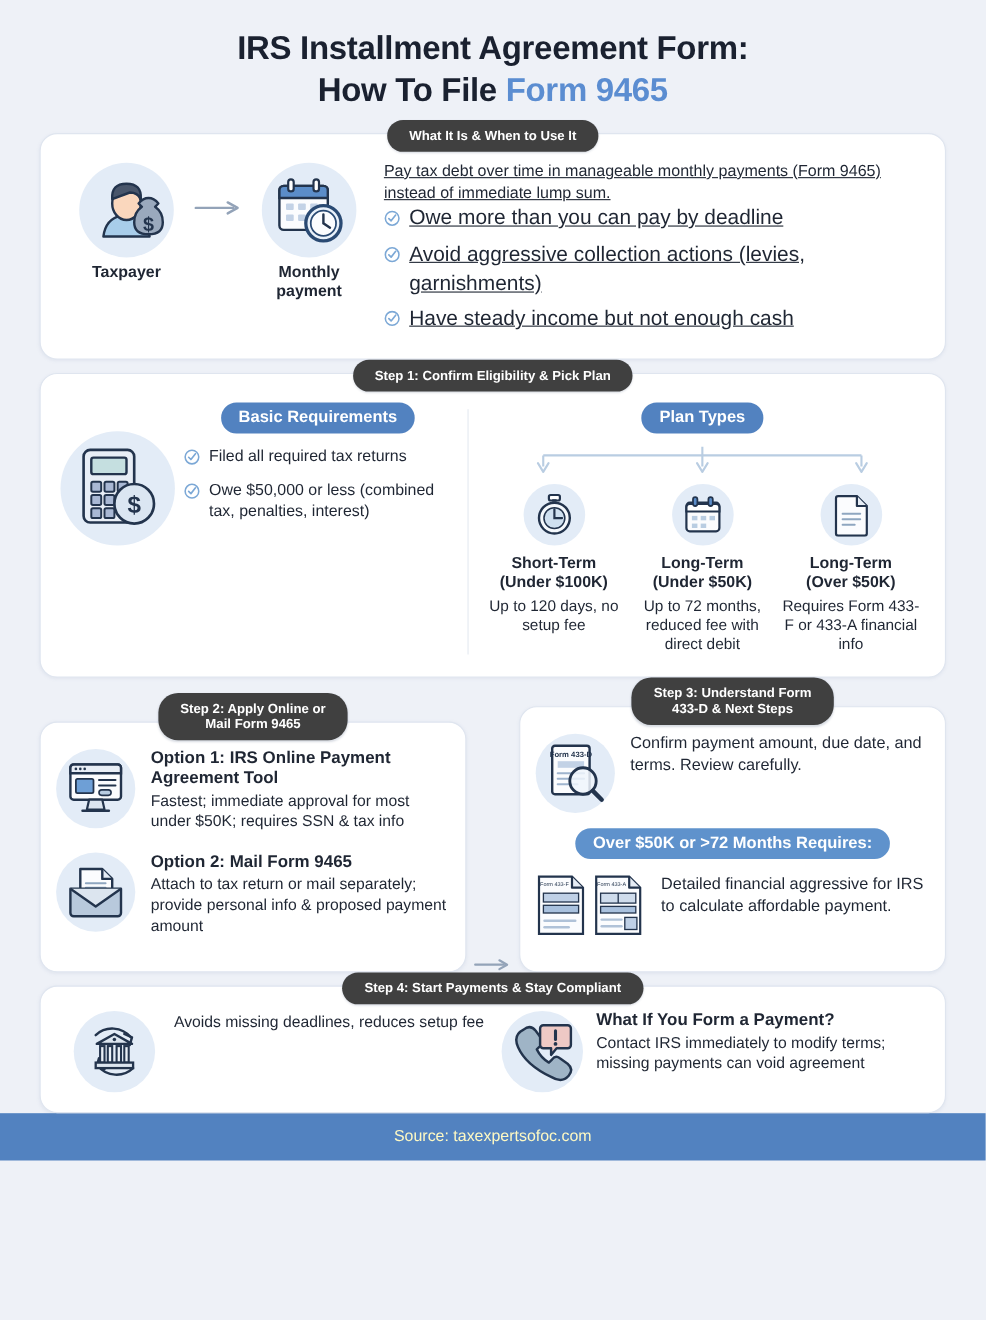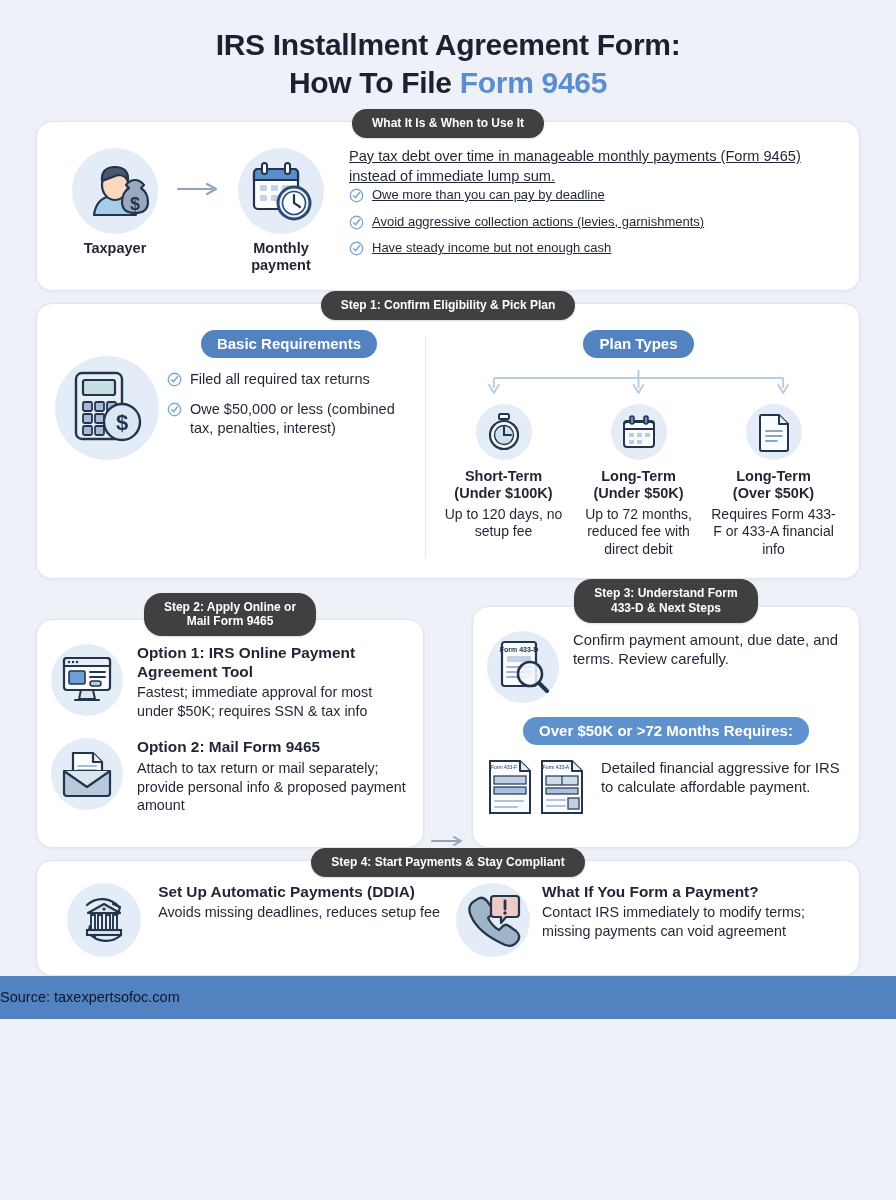--- a/index.html
+++ b/index.html
@@ -38,21 +38,21 @@
   .s1-left { display: flex; align-items: flex-start; gap: 4px; padding-top: 6px; }
   .figure { text-align: center; width: 112px; }
   .figure-label { font-weight: bold; font-size: 14.5px; margin-top: 6px; line-height: 1.16; }
   .circ { width: 86px; height: 86px; border-radius: 50%; background: #e3ecf7; margin: 0 auto;
           display: flex; align-items: center; justify-content: center; }
   .arrow-h { width: 46px; display: flex; align-items: center; justify-content: center; margin-top: 34px; }
   .s1-right { flex: 1; padding: 4px 8px 0 6px; text-decoration: underline; }
   .lead { font-size: 14.6px; line-height: 1.38; }
   .subhead { font-weight: bold; font-size: 16.5px; margin: 12px 0 6px; }
   .check-list { list-style: none; }
-  .check-list li { display: flex; align-items: flex-start; gap: 8px; font-size: 13px; line-height: 1.42; margin-bottom: 4px; }
+  .check-list li { display: flex; align-items: flex-start; gap: 8px; font-size: 19px; line-height: 1.42; margin-bottom: 4px; }
   .check-ico { flex: 0 0 auto; margin-top: 2px; }
 
   
   .s2-body { display: flex; padding: 26px 18px 20px; }
   .s2-left { width: 360px; display: flex; gap: 4px; }
   .s2-left .circ { width: 104px; height: 104px; margin-top: 26px; }
   .minipill-row { display: flex; justify-content: center; margin-bottom: 12px; }
   .minipill { background: #5282c0; color: #ffffff; font-weight: bold; font-size: 15px;
               border-radius: 15px; padding: 5px 16px 6px; }
   .s2-col { flex: 1; }
@@ -81,21 +81,21 @@
                border-radius: 15px; padding: 5px 16px 6px; }
 
   
   .s4-body { display: flex; padding: 22px 16px 18px; }
   .s4-item { flex: 1; display: flex; gap: 12px; padding: 0 8px; }
   .s4-item .circ { width: 74px; height: 74px; flex: 0 0 74px; }
   .s4-title { font-weight: bold; font-size: 15.4px; line-height: 1.2; }
   .s4-desc { font-size: 14.3px; line-height: 1.3; margin-top: 2px; }
 
   
-  .footer { margin-top: auto; background: #5282c0; color: #0f172a; text-align: left;
+  .footer { margin-top: auto; background: #5282c0; color: #fef9c3; text-align: center;
             font-size: 14.5px; padding: 13px 0 14px; }
   .spacer-lg { height: 26px; }
   .spacer-md { height: 22px; }
 </style>
 </head>
 <body>
 
 <div class="page">
 
   <div class="title-wrap">
@@ -439,21 +439,20 @@
                   <rect x="16" y="24" width="4" height="15"></rect>
                   <rect x="23" y="24" width="4" height="15"></rect>
                   <rect x="31" y="24" width="4" height="15"></rect>
                   <rect x="38" y="24" width="4" height="15"></rect>
                 </g>
                 <rect x="12" y="39" width="34" height="5" fill="#dce5ef" stroke="#23344d" stroke-width="2.1"></rect>
                 <circle cx="29" cy="18" r="1.6" fill="#23344d"></circle>
               </svg>
           </div>
           <div>
-            <div class="s4-title">Set Up Automatic Payments (DDIA)</div>
             <div class="s4-desc">Avoids missing deadlines, reduces setup fee</div>
           </div>
         </div>
         <div class="s4-item">
           <div class="circ">
             <svg width="58" height="56" viewBox="0 0 58 56">
                 <path d="M12 8 q6-5 11 1 l5 7 q3 4-1 7 l-3 3 q4 8 11 12 l3-3 q3-4 7-1 l7 5 q6 5 1 11 q-6 7-16 1 Q14 40 7 24 Q2 13 12 8z" fill="#9fb4c6" stroke="#23344d" stroke-width="2.2" stroke-linejoin="round"></path>
                 <path d="M30 4 h22 a3 3 0 0 1 3 3 v15 a3 3 0 0 1-3 3 H42 l-5 6 v-6 h-7 a3 3 0 0 1-3-3 V7 a3 3 0 0 1 3-3z" fill="#eec9c5" stroke="#23344d" stroke-width="2.2" stroke-linejoin="round"></path>
                 <path d="M41 9 v8" stroke="#23344d" stroke-width="2.8" stroke-linecap="round"></path>
                 <circle cx="41" cy="21" r="1.7" fill="#23344d"></circle>

